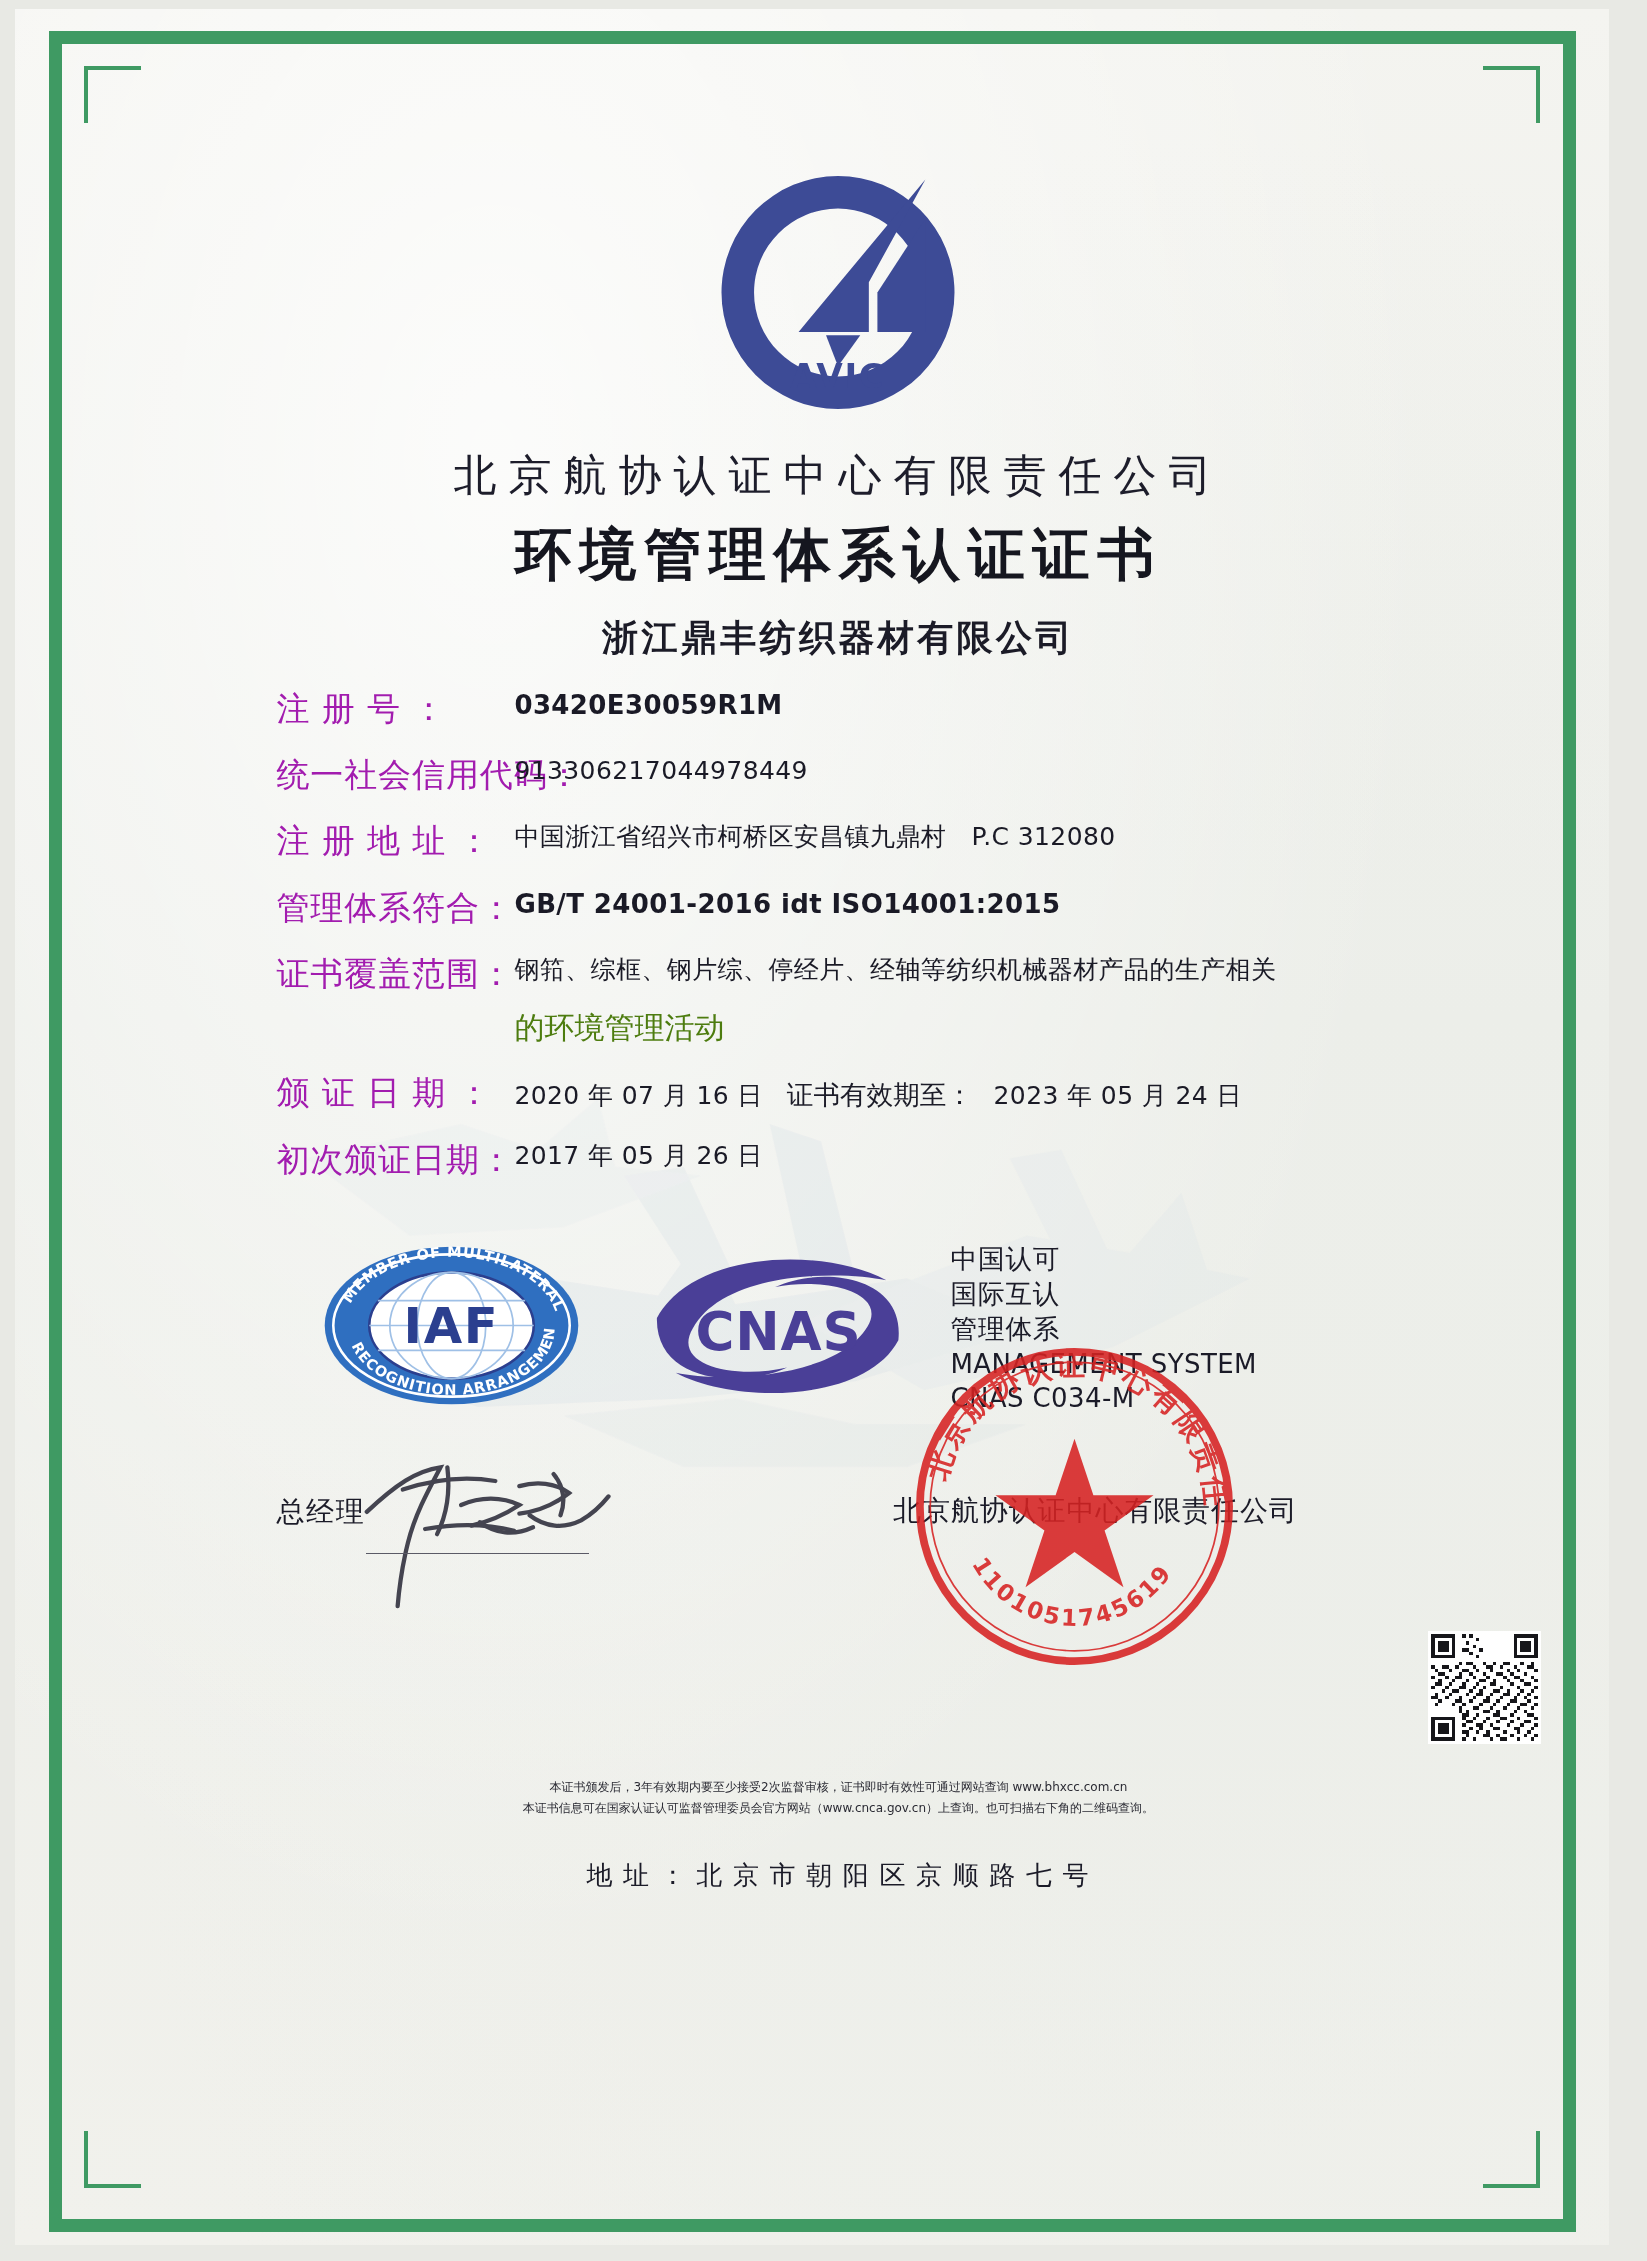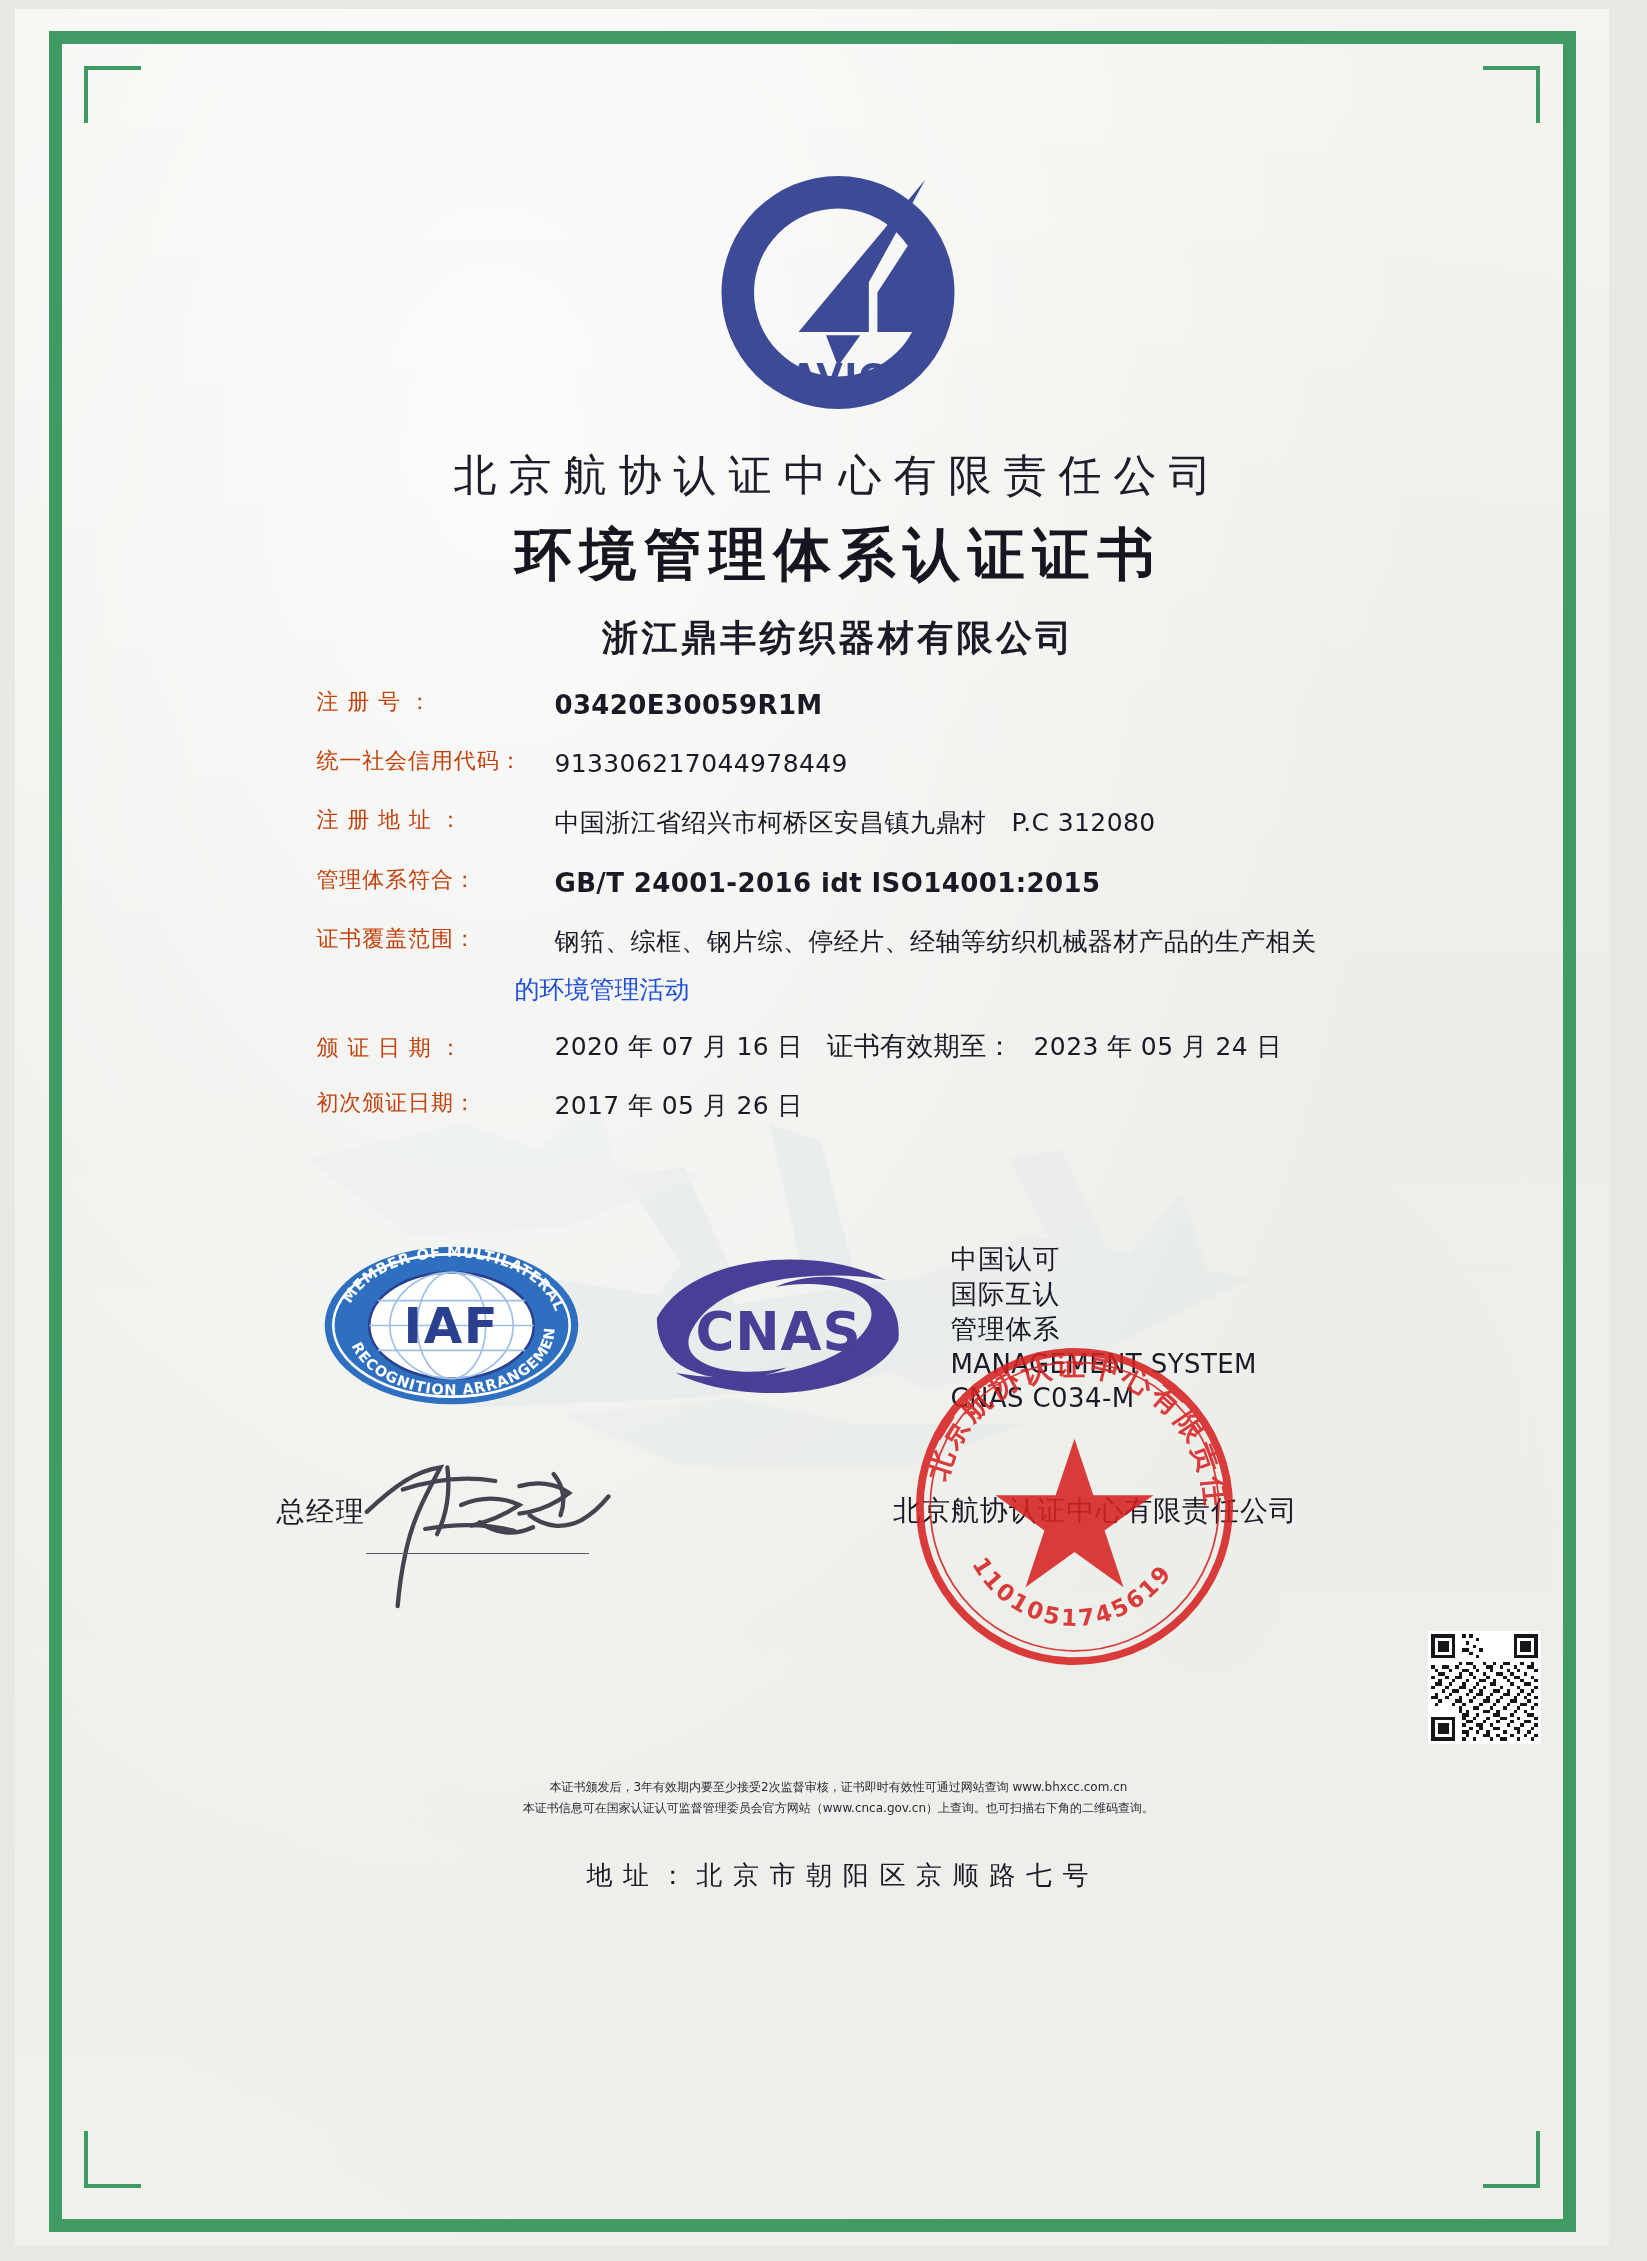--- a/index.html
+++ b/index.html
@@ -147,39 +147,38 @@
   }
   .row {
     display: flex;
     align-items: flex-start;
     margin-bottom: 21.4px;
     min-height: 38px;
   }
   .lab {
     width: 238px;
     flex: 0 0 238px;
-    font-size: 22px;
-    color: #c2410c;
+    font-size: 33px;
+    color: #a21caf;
     font-family: "DejaVu Sans", sans-serif;
     letter-spacing: 0.9px;
     white-space: nowrap;
-    margin-left: 40px;
   }
   .val {
     font-size: 25px;
     color: #1a1a26;
     font-family: "DejaVu Sans", sans-serif;
     letter-spacing: 0.4px;
     line-height: 1.45;
   }
   .val.bold { font-weight: 700; font-size: 26px; }
   .scope-second {
     margin-left: 238px;
-    font-size: 25px;
-    color: #1d4ed8;
+    font-size: 30px;
+    color: #4d7c0f;
     font-family: "DejaVu Sans", sans-serif;
     margin-top: -10.3px;
     margin-bottom: 22px;
   }
   .row.dates { align-items: baseline; }
   .lab2 {
     font-size: 26.6px;
     color: #1c1c28;
     font-family: "DejaVu Sans", sans-serif;
     margin-left: 24px;

